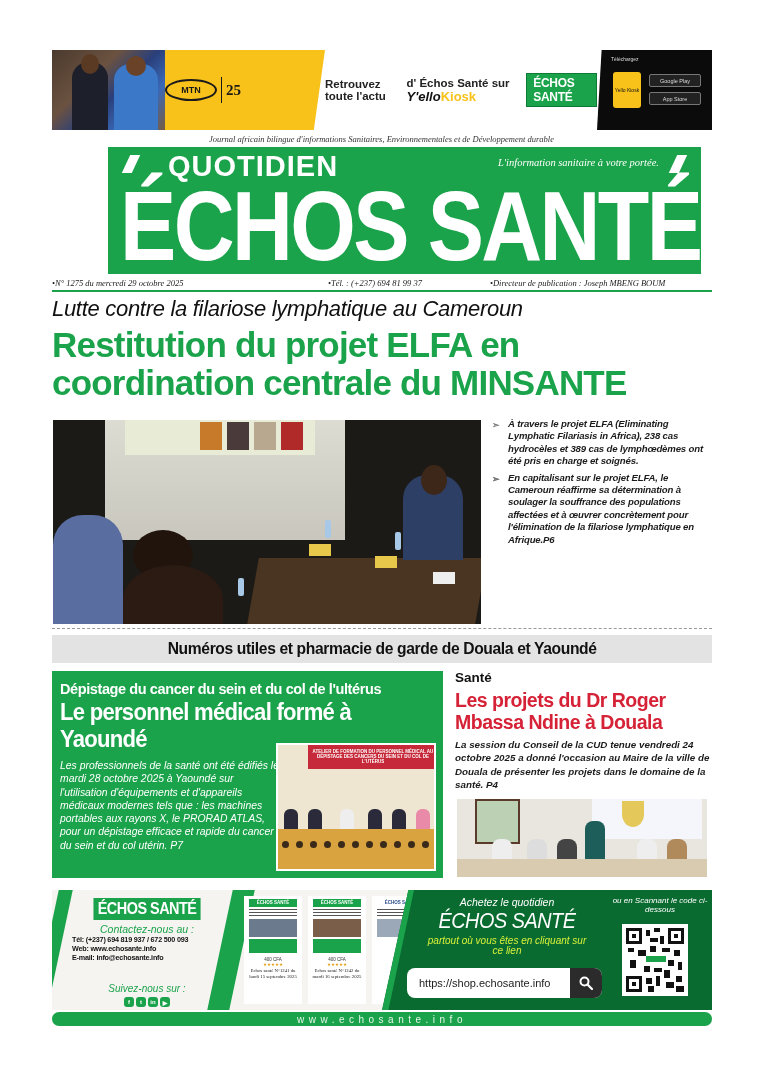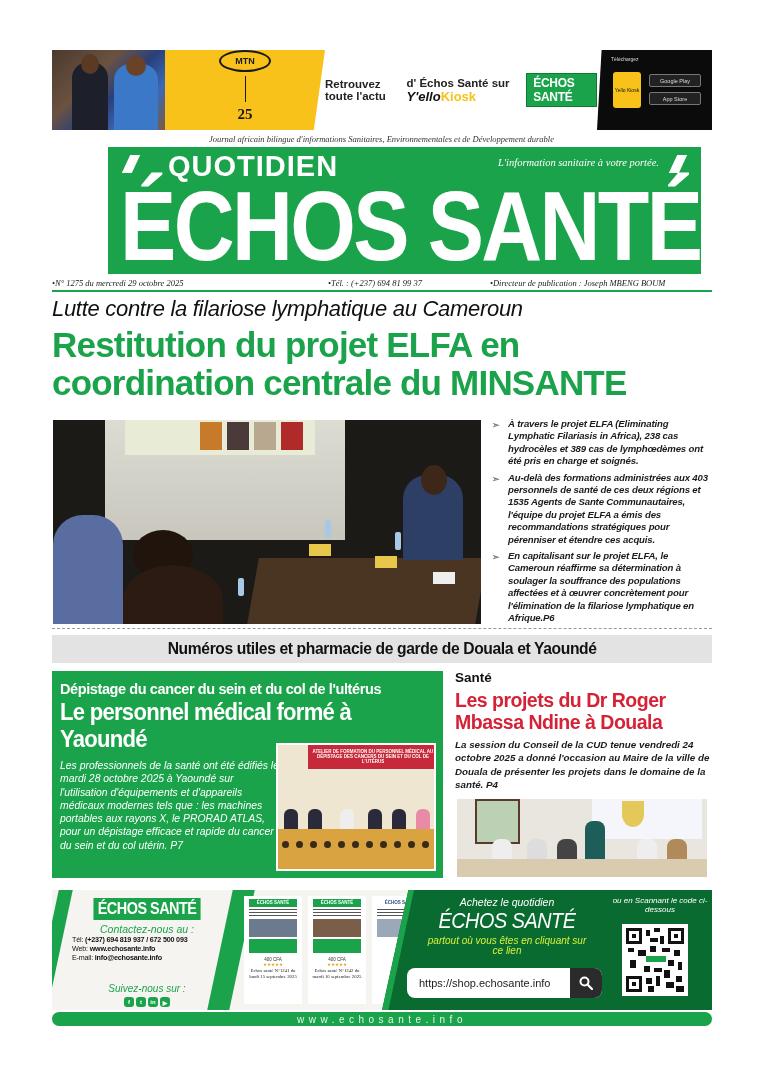--- a/index.html
+++ b/index.html
@@ -6,21 +6,21 @@
   html, body { width: 763px; height: 1080px; background: #ffffff; overflow: hidden; }
   body { font-family: "Liberation Sans", sans-serif; color: #111; position: relative; }
 
   
   .ad-banner { position: absolute; left: 52px; top: 50px; width: 660px; height: 80px; display: flex; background: #fff; }
   .ad-photo { width: 115px; height: 80px; background: linear-gradient(135deg, #4a3a2e 0%, #6b5240 35%, #2a3f7a 55%, #3a69b8 75%, #7a5b3d 100%); position: relative; overflow: hidden; }
   .ad-photo .person1 { position: absolute; left: 20px; top: 12px; width: 36px; height: 68px; background: #1d1f2a; border-radius: 16px 16px 0 0; }
   .ad-photo .person1::before { content: ""; position: absolute; left: 9px; top: -8px; width: 18px; height: 20px; background: #5a3a22; border-radius: 50%; }
   .ad-photo .person2 { position: absolute; left: 62px; top: 14px; width: 44px; height: 66px; background: #3b78c8; border-radius: 16px 16px 0 0; }
   .ad-photo .person2::before { content: ""; position: absolute; left: 12px; top: -8px; width: 20px; height: 20px; background: #6a4228; border-radius: 50%; }
-  .ad-yellow { width: 160px; height: 80px; background: #f8c21a; position: relative; clip-path: polygon(0 0, 100% 0, 93% 100%, 0 100%); display: flex; align-items: center; padding-left: 0; gap: 4px; margin-left: -2px; flex-direction: column; }
+  .ad-yellow { width: 160px; height: 80px; background: #f8c21a; position: relative; clip-path: polygon(0 0, 100% 0, 93% 100%, 0 100%); display: flex; align-items: center; padding-left: 0; gap: 4px; margin-left: -2px; }
   .mtn-logo { width: 52px; height: 22px; border: 2px solid #1a1a1a; border-radius: 50%; display: flex; align-items: center; justify-content: center; font-size: 9px; font-weight: bold; color: #1a1a1a; background: #f8c21a; }
   .ad-yellow .sep { width: 1px; height: 26px; background: #1a1a1a; }
   .twenty { font-size: 15px; font-weight: bold; color: #1a1a1a; font-family: "Liberation Serif", serif; }
   .ad-center { flex: 1; display: flex; flex-direction: row; align-items: center; justify-content: center; }
   .ad-line1 { font-size: 11.5px; font-weight: bold; color: #222; }
   .ad-line2 { font-size: 11.5px; font-weight: bold; color: #222; }
   .ad-line2 .yello { font-style: italic; font-size: 13px; color: #111; }
   .ad-line2 .kiosk { color: #f8c21a; font-size: 13px; }
   .ad-logo-small { background: #1aa34a; color: #fff; font-size: 12px; font-weight: bold; padding: 2px 6px; letter-spacing: -0.3px; border: 1px solid #0e7a36; }
   .ad-black { width: 115px; height: 80px; background: #0b0b0b; clip-path: polygon(4% 0, 100% 0, 100% 100%, 0 100%); position: relative; padding: 6px 8px 6px 14px; }
@@ -91,21 +91,21 @@
   .rs-photo .p { position: absolute; top: 40px; width: 20px; height: 26px; border-radius: 8px 8px 0 0; }
 
   
   .promo { position: absolute; left: 52px; top: 890px; width: 660px; height: 120px; background: #f6f4f1; overflow: hidden; }
   .promo .stripe-l { position: absolute; left: -6px; top: 0; width: 14px; height: 120px; background: #1aa34a; transform: skewX(-12deg); }
   .promo .stripe-m { position: absolute; left: 168px; top: 0; width: 22px; height: 120px; background: #1aa34a; transform: skewX(-12deg); }
   .promo .contact { position: absolute; left: 20px; top: 8px; width: 150px; text-align: center; }
   .pr-logo { display: inline-block; background: #1aa34a; color: #fff; font-size: 17px; font-weight: bold; padding: 1px 5px; letter-spacing: -0.6px; transform: scaleX(0.85); }
   .pr-contact-head { font-style: italic; font-size: 10.5px; color: #1aa34a; margin-top: 3px; }
   .pr-line { font-size: 7.2px; color: #111; text-align: left; line-height: 9px; font-weight: bold; letter-spacing: -0.2px; }
-  .pr-line b { font-weight: normal; margin-top: 40px; }
+  .pr-line b { font-weight: bold; margin-top: 40px; }
   .pr-follow { font-style: italic; font-size: 10px; color: #1aa34a; margin-top: 21px; }
   .socials { display: flex; justify-content: center; gap: 2px; margin-top: 3px; }
   .social { width: 10px; height: 10px; border-radius: 3px; background: #1aa34a; color: #fff; font-size: 6px; font-weight: bold; display: flex; align-items: center; justify-content: center; }
 
   .thumb { position: absolute; top: 6px; width: 58px; height: 108px; background: #fff; }
   .thumb .mini-logo { margin: 3px 5px 0; height: 8px; background: #1aa34a; color: #fff; font-size: 4.5px; font-weight: bold; text-align: center; line-height: 8px; }
   .thumb .mini-head { margin: 2px 5px; height: 8px; background: repeating-linear-gradient(#555 0 1px, transparent 1px 3px); }
   .thumb .mini-img { margin: 1px 5px; height: 18px; background: #6b7a8c; }
   .thumb .mini-green { margin: 2px 5px; height: 14px; background: #1aa34a; }
   .thumb .price { font-size: 4.5px; text-align: center; color: #333; margin-top: 4px; }
@@ -188,21 +188,21 @@
   <div class="bottle" style="left:272px;top:100px"></div>
   <div class="bottle" style="left:342px;top:112px"></div>
   <div class="bottle" style="left:185px;top:158px"></div>
   <div class="sign" style="left:256px;top:124px"></div>
   <div class="sign" style="left:322px;top:136px"></div>
   <div class="sign" style="left:380px;top:152px;background:#eee"></div>
 </div>
 
 <div class="bullets">
   <div class="bullet"><span class="arrow">➣</span><span>À travers le projet ELFA (Eliminating Lymphatic Filariasis in Africa), 238 cas hydrocèles et 389 cas de lymphœdèmes ont été pris en charge et soignés.</span></div>
-  <div class="bullet"><span class="arrow">➣</span><span>Au-delà des formations administrées aux 403 personnels de santé de ces deux régions et 1535 Agents de Sante Communautaires, l'équipe du projet ELFA a émis des recommandations stratégiques pour pérenniser et étendre ces acquis.</span></div>
+  <div class="bullet"><span class="arrow">➣</span></div>
   <div class="bullet"><span class="arrow">➣</span><span>En capitalisant sur le projet ELFA, le Cameroun réaffirme sa détermination à soulager la souffrance des populations affectées et à œuvrer concrètement pour l'élimination de la filariose lymphatique en Afrique.P6</span></div>
 </div>
 
 <div class="dotted"></div>
 
 <div class="pharma-bar">
   <span>Numéros utiles et pharmacie de garde de Douala et Yaoundé</span>
 </div>
 
 <div class="green-box">

